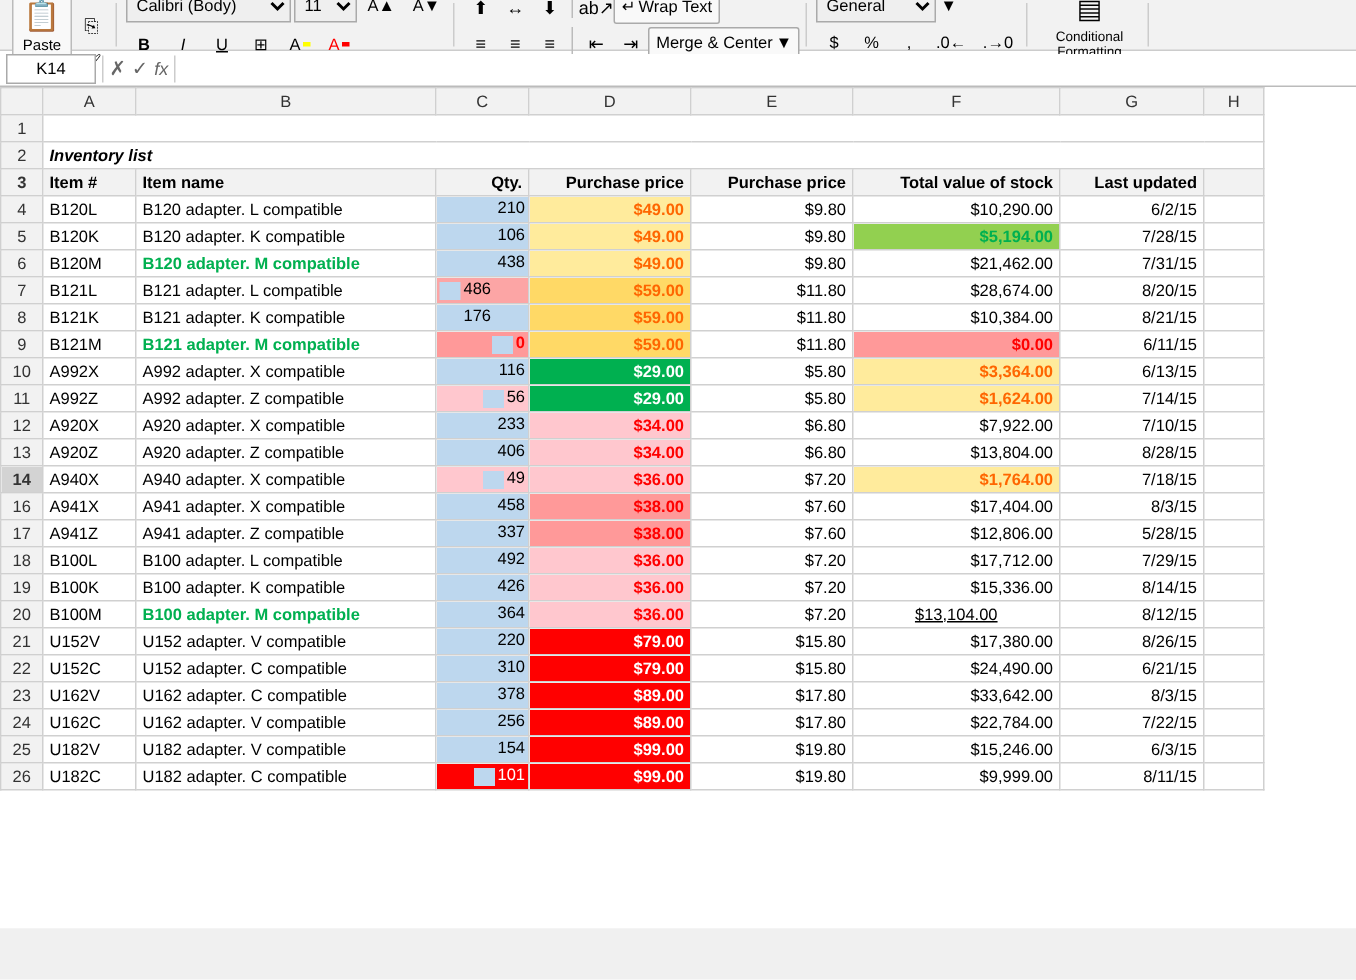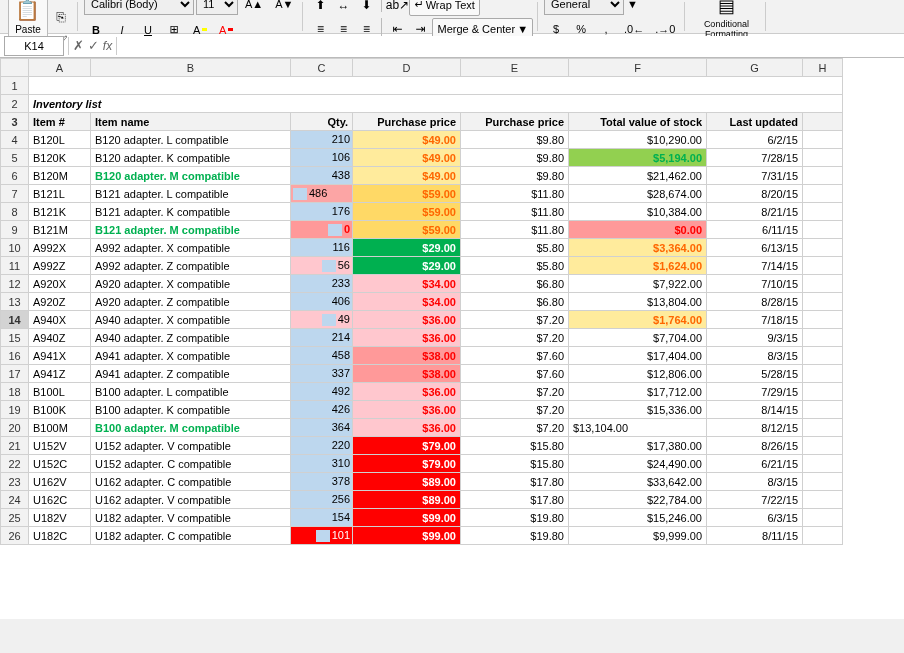--- a/index.html
+++ b/index.html
@@ -391,21 +391,21 @@
     <td class="cell" style="background:#FFD966;text-align:right;"><span style="color:#FF6600;font-weight:bold;">$59.00</span></td>
     <td class="cell cell-right">$11.80</td>
     <td class="cell" style="background:transparent;text-align:right;"><span style="">$28,674.00</span></td>
     <td class="cell cell-right">8/20/15</td>
     <td class="cell"></td>
   </tr>
         <tr>
     <td class="row-header" style="">8</td>
     <td class="cell">B121K</td>
     <td class="cell" style="">B121 adapter. K compatible</td>
-    <td class="cell" style="background:#BDD7EE;text-align:right;padding:0 2px;">
+    <td class="cell" style="background:#BDD7EE;text-align:left;padding:0 2px;">
       <span style="display:inline-block;width:14px;height:12px;background:#BDD7EE;vertical-align:middle;margin-right:2px;"></span><span style="">176</span>
     </td>
     <td class="cell" style="background:#FFD966;text-align:right;"><span style="color:#FF6600;font-weight:bold;">$59.00</span></td>
     <td class="cell cell-right">$11.80</td>
     <td class="cell" style="background:transparent;text-align:right;"><span style="">$10,384.00</span></td>
     <td class="cell cell-right">8/21/15</td>
     <td class="cell"></td>
   </tr>
         <tr>
     <td class="row-header" style="">9</td>
@@ -479,33 +479,20 @@
     <td class="cell" style="background:#FFC7CE;text-align:right;padding:0 2px;">
       <span style="display:inline-block;width:14px;height:12px;background:#BDD7EE;vertical-align:middle;margin-right:2px;"></span><span style="">49</span>
     </td>
     <td class="cell" style="background:#FFC7CE;text-align:right;"><span style="color:#FF0000;font-weight:bold;">$36.00</span></td>
     <td class="cell cell-right">$7.20</td>
     <td class="cell" style="background:#FFEB9C;text-align:right;padding-left:45px;"><span style="color:#FF6600;font-weight:bold;">$1,764.00</span></td>
     <td class="cell cell-right">7/18/15</td>
     <td class="cell"></td>
   </tr>
         <tr>
-    <td class="row-header" style="">15</td>
-    <td class="cell">A940Z</td>
-    <td class="cell" style="">A940 adapter. Z compatible</td>
-    <td class="cell" style="background:#BDD7EE;text-align:right;padding:0 2px;">
-      <span style="display:inline-block;width:14px;height:12px;background:#BDD7EE;vertical-align:middle;margin-right:2px;"></span><span style="">214</span>
-    </td>
-    <td class="cell" style="background:#FFC7CE;text-align:right;"><span style="color:#FF0000;font-weight:bold;">$36.00</span></td>
-    <td class="cell cell-right">$7.20</td>
-    <td class="cell" style="background:transparent;text-align:right;"><span style="">$7,704.00</span></td>
-    <td class="cell cell-right">9/3/15</td>
-    <td class="cell"></td>
-  </tr>
-        <tr>
     <td class="row-header" style="">16</td>
     <td class="cell">A941X</td>
     <td class="cell" style="">A941 adapter. X compatible</td>
     <td class="cell" style="background:#BDD7EE;text-align:right;padding:0 2px;">
       <span style="display:inline-block;width:14px;height:12px;background:#BDD7EE;vertical-align:middle;margin-right:2px;"></span><span style="">458</span>
     </td>
     <td class="cell" style="background:#FF9999;text-align:right;"><span style="color:#FF0000;font-weight:bold;">$38.00</span></td>
     <td class="cell cell-right">$7.60</td>
     <td class="cell" style="background:transparent;text-align:right;"><span style="">$17,404.00</span></td>
     <td class="cell cell-right">8/3/15</td>
@@ -552,21 +539,21 @@
   </tr>
         <tr>
     <td class="row-header" style="">20</td>
     <td class="cell">B100M</td>
     <td class="cell" style="color:#00B050;font-weight:bold;">B100 adapter. M compatible</td>
     <td class="cell" style="background:#BDD7EE;text-align:right;padding:0 2px;">
       <span style="display:inline-block;width:14px;height:12px;background:#BDD7EE;vertical-align:middle;margin-right:2px;"></span><span style="">364</span>
     </td>
     <td class="cell" style="background:#FFC7CE;text-align:right;"><span style="color:#FF0000;font-weight:bold;">$36.00</span></td>
     <td class="cell cell-right">$7.20</td>
-    <td class="cell" style="background:transparent;text-align:left;"><span style="">$13,104.00</span></td>
+    <td class="cell" style="background:transparent;text-align:center;text-decoration:underline;"><span style="">$13,104.00</span></td>
     <td class="cell cell-right">8/12/15</td>
     <td class="cell"></td>
   </tr>
         <tr>
     <td class="row-header" style="">21</td>
     <td class="cell">U152V</td>
     <td class="cell" style="">U152 adapter. V compatible</td>
     <td class="cell" style="background:#BDD7EE;text-align:right;padding:0 2px;">
       <span style="display:inline-block;width:14px;height:12px;background:#BDD7EE;vertical-align:middle;margin-right:2px;"></span><span style="">220</span>
     </td>

